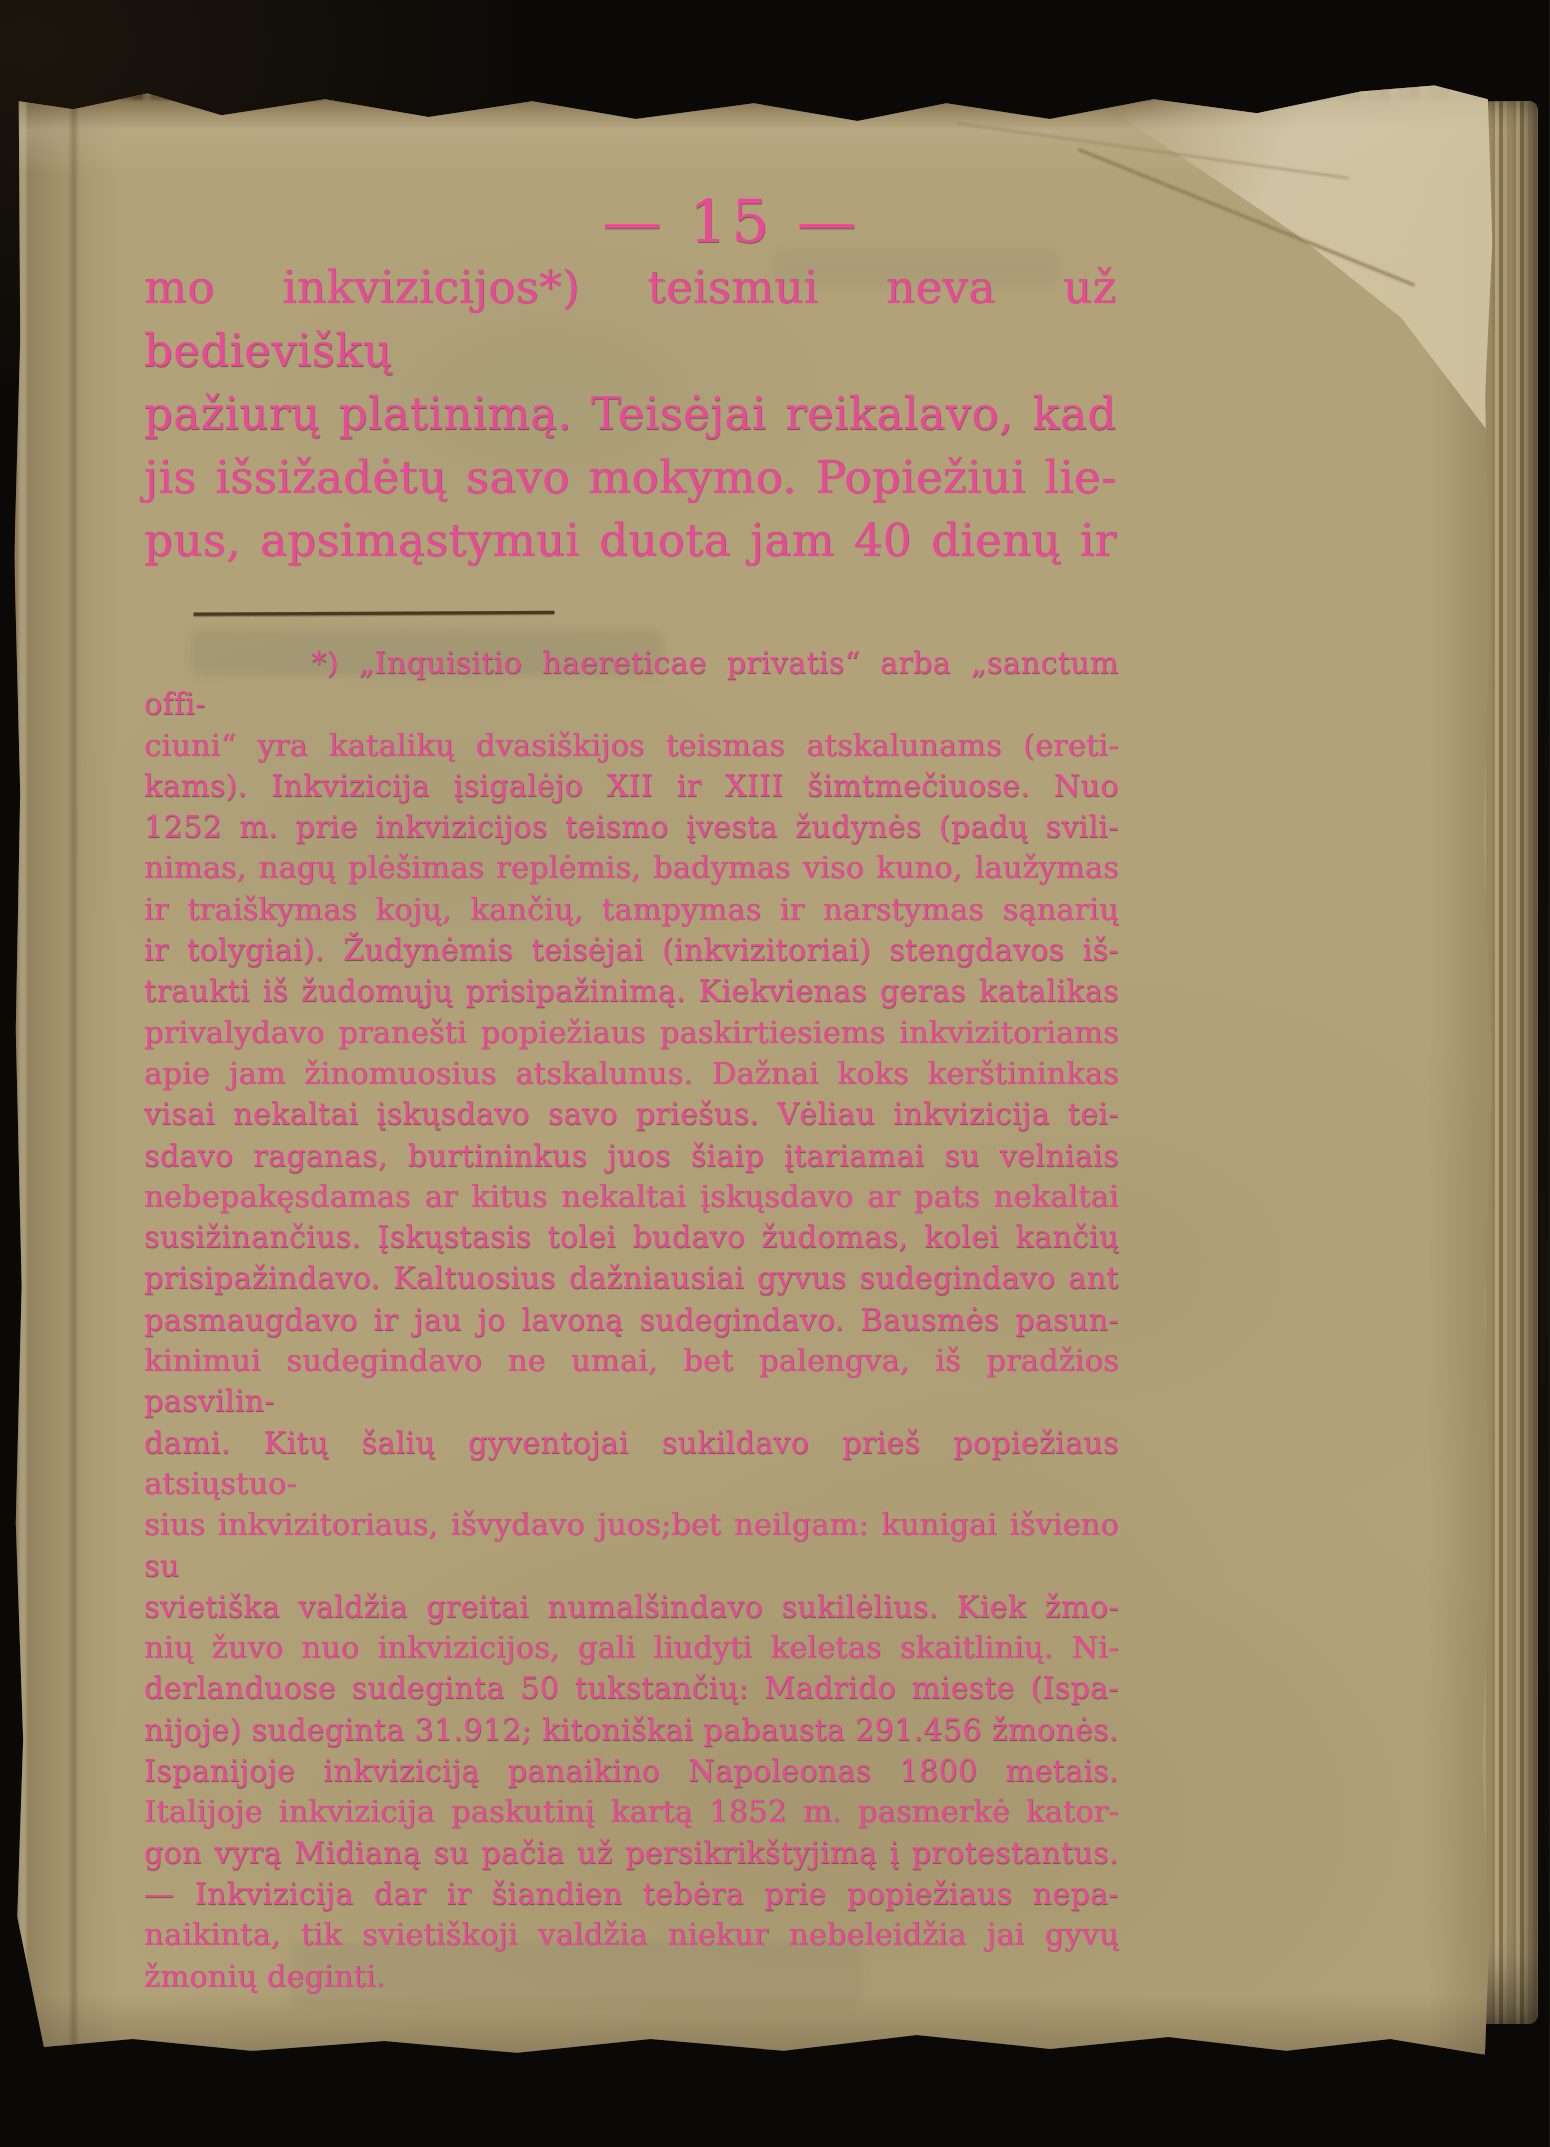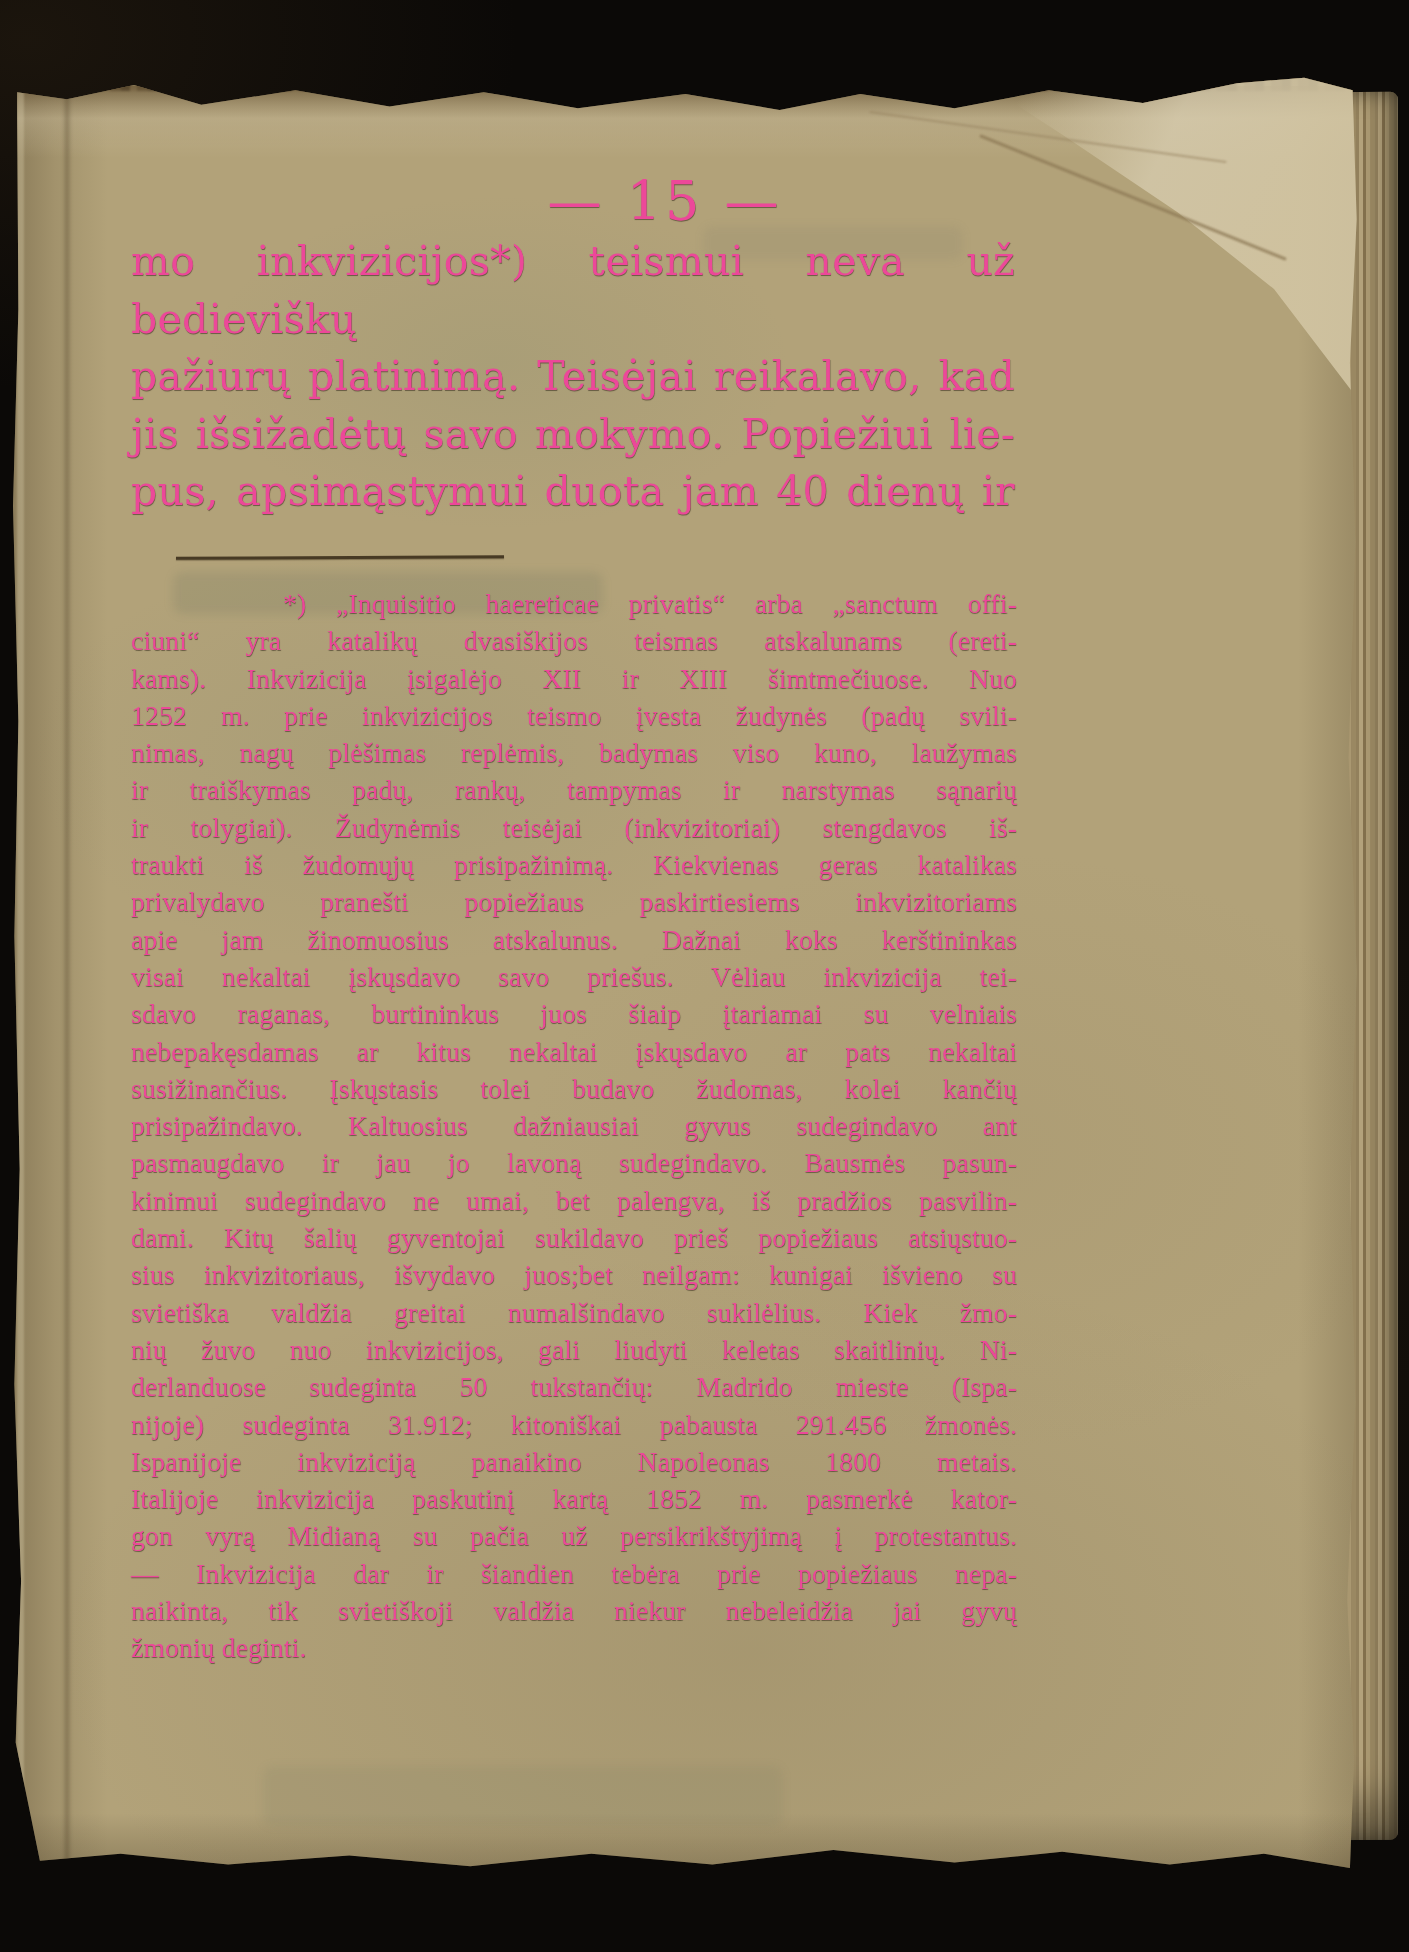--- a/index.html
+++ b/index.html
@@ -86,21 +86,21 @@
     position:absolute;left:131px;top:233px;width:884px;
     font-size:41px;line-height:57.5px;letter-spacing:0.3px;
   }
   .footnote-rule{
     position:absolute;left:176px;top:556px;width:328px;height:3px;
     background:#473a24;transform:rotate(-0.3deg);
     box-shadow:0 1px 1px rgba(70,58,36,.45);
   }
   .footnote-text{
     position:absolute;left:131px;top:585px;width:886px;
-    font-size:27.5px;line-height:37.3px;letter-spacing:0.2px;font-family:Liberation Serif, serif;
+    font-size:27.5px;line-height:37.3px;letter-spacing:0.2px;
   }
   .jline{text-align:justify;text-align-last:justify;white-space:normal;}
   .lline{text-align:center;text-align-last:left;}
   .indent1{text-indent:152px;}
 </style>
 </head>
 <body>
 
 <div class="edge-stack"></div>
 
@@ -127,21 +127,21 @@
 </div>
 
 <div class="footnote-rule"></div>
 
 <div class="footnote-text ink">
   <div class="jline indent1">*) „Inquisitio haereticae privatis“ arba „sanctum offi-</div>
   <div class="jline">ciuni“ yra katalikų dvasiškijos teismas atskalunams (ereti-</div>
   <div class="jline">kams). Inkvizicija įsigalėjo XII ir XIII šimtmečiuose. Nuo</div>
   <div class="jline">1252 m. prie inkvizicijos teismo įvesta žudynės (padų svili-</div>
   <div class="jline">nimas, nagų plėšimas replėmis, badymas viso kuno, laužymas</div>
-  <div class="jline">ir traiškymas padų, rankų, tampymas ir narstymas sąnarių</div>
+  <div class="jline">ir traiškymas kojų, kančių, tampymas ir narstymas sąnarių</div>
   <div class="jline">ir tolygiai). Žudynėmis teisėjai (inkvizitoriai) stengdavos iš-</div>
   <div class="jline">traukti iš žudomųjų prisipažinimą. Kiekvienas geras katalikas</div>
   <div class="jline">privalydavo pranešti popiežiaus paskirtiesiems inkvizitoriams</div>
   <div class="jline">apie jam žinomuosius atskalunus. Dažnai koks kerštininkas</div>
   <div class="jline">visai nekaltai įskųsdavo savo priešus. Vėliau inkvizicija tei-</div>
   <div class="jline">sdavo raganas, burtininkus juos šiaip įtariamai su velniais</div>
   <div class="jline">nebepakęsdamas ar kitus nekaltai įskųsdavo ar pats nekaltai</div>
   <div class="jline">susižinančius. Įskųstasis tolei budavo žudomas, kolei kančių</div>
   <div class="jline">prisipažindavo. Kaltuosius dažniausiai gyvus sudegindavo ant</div>
   <div class="jline">pasmaugdavo ir jau jo lavoną sudegindavo. Bausmės pasun-</div>

